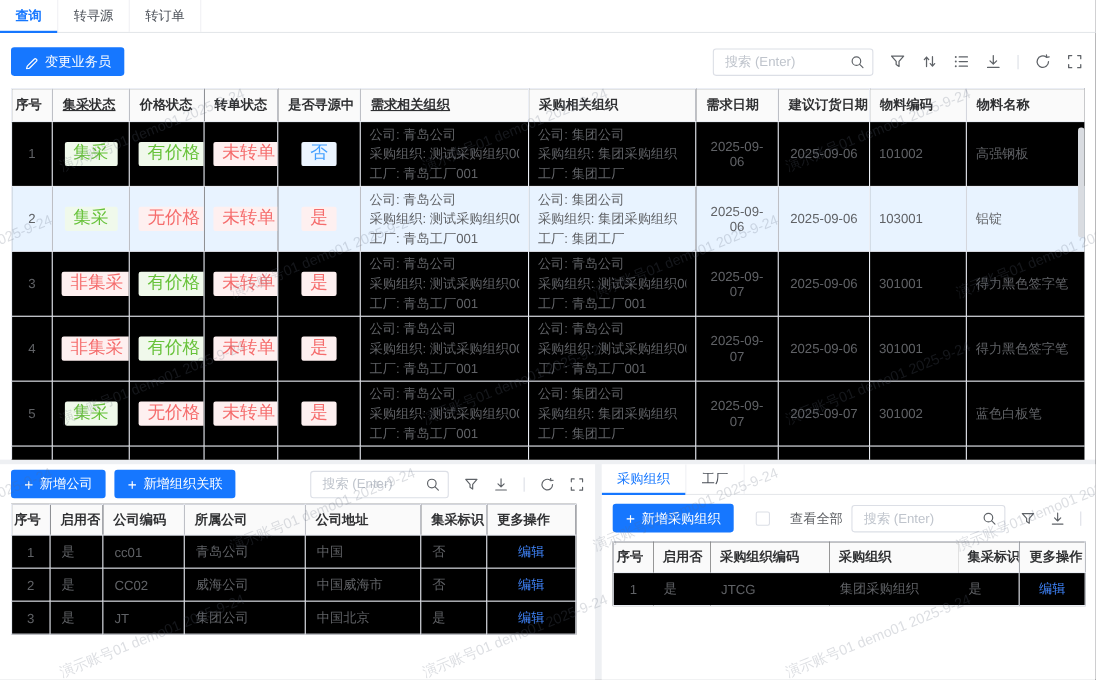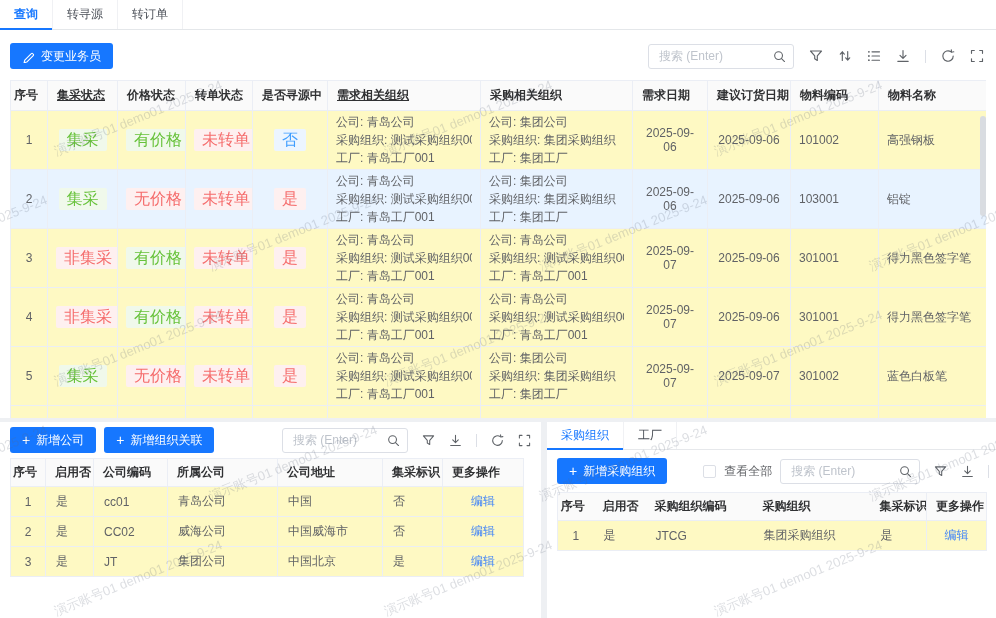--- a/index.html
+++ b/index.html
@@ -32,21 +32,21 @@
   .search input{height:25px;border:1px solid #dcdfe6;border-radius:3px;padding:0 26px 0 10px;
                 font-size:12px;color:#333;outline:none;font-family:inherit;background:#fff}
   .search input::placeholder{color:#bfc4cc}
   .search .mag{position:absolute;right:8px;display:flex}
   .icon{display:flex;align-items:center;cursor:pointer}
   .icon svg{stroke:#5f6368;fill:none;stroke-width:1.15;stroke-linecap:round;stroke-linejoin:round}
   .icon .fill{fill:#5f6368;stroke:none}
   .tool-divider{width:1px;height:13px;background:#dcdfe6}
 
   
-  table{border-collapse:collapse;table-layout:fixed;background:#fef9c3}
+  table{border-collapse:collapse;table-layout:fixed;background:#000000}
   th{background:#fafafa;height:30px;font-weight:700;color:#303133;font-size:12px;padding:0 6px;
      border:1px solid var(--border);white-space:nowrap;overflow:hidden}
   td{border:1px solid var(--border);padding:2px 8px;overflow:hidden}
   .c{text-align:center}.l{text-align:left}
   .table-wrap.main{margin:11px 10px 0;height:338px;overflow:hidden;position:relative}
   .main-table{width:976px}
   .main-table td{height:59px}
   .badge{display:inline-block;padding:3px 8px;border-radius:2px;font-size:16px;line-height:1;white-space:nowrap}
   .badge.green{color:var(--green);background:var(--green-bg)}
   .badge.red{color:var(--red);background:var(--red-bg)}
@@ -61,21 +61,21 @@
   .panel.left{width:541px}
   .panel.right{flex:1}
   .p-toolbar{display:flex;align-items:center;padding:5px 10px;gap:8px}
   .p-toolbar .right-tools{gap:14px}
   .small-table{margin:0 10px}
   .small-table th{height:28px}
   .small-table td{height:30px;padding:0 10px;white-space:nowrap}
   .link{color:var(--link);cursor:pointer;text-decoration:none}
   .sub-tabbar{height:28px;display:flex;border-bottom:1px solid #e6e8eb}
   .sub-tabbar .tab{padding:0 14px}
-  .cbx-group{display:flex;align-items:center;gap:8px;margin-left:28px;color:#606266;white-space:nowrap}
+  .cbx-group{display:flex;align-items:center;gap:18px;margin-left:12px;color:#606266;white-space:nowrap}
   .cbx{width:13px;height:13px;border:1px solid #dcdfe6;border-radius:2px;background:#fff;display:inline-block}
   .no-grid th,.no-grid td{border-left:none;border-right:none}
   .no-grid th:first-child,.no-grid td:first-child{border-left:1px solid var(--border)}
   .no-grid th:last-child,.no-grid td:last-child{border-right:1px solid var(--border)}
   .no-grid .fixed-col{border-left:1px solid var(--border)!important}
 
   
   #watermarks{position:absolute;inset:0;pointer-events:none;z-index:60;overflow:hidden}
   .wm{position:absolute;font-size:13px;color:rgba(95,105,125,.22);white-space:nowrap;
       transform:rotate(-22deg);transform-origin:0 50%}

